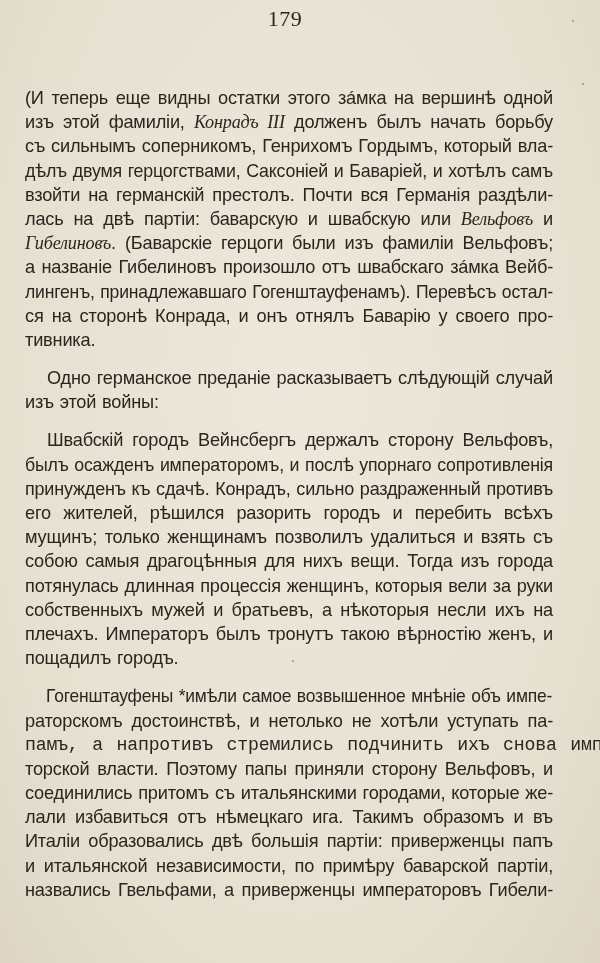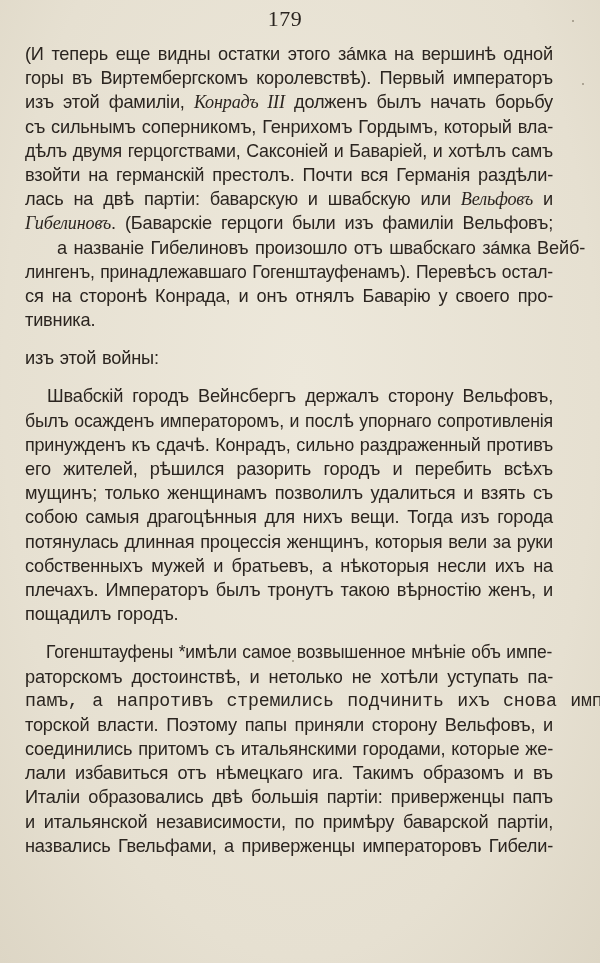--- a/index.html
+++ b/index.html
@@ -73,35 +73,35 @@
       background: #9a9080;
     }
   </style>
 </head>
 <body>
 
 <div class="page">
   <div class="page-number">179</div>
   <div class="text-block" id="text-block">
       <div>
-        <span class="line" style="word-spacing: 2.82465px;"><span>(И теперь еще видны остатки этого зáмка на вершинѣ одной</span></span>
-        <span class="line" style="word-spacing: 3.45938px;"><span>горы въ Виртембергскомъ королевствѣ). Первый императоръ</span></span>
+        <span class="line" style="word-spacing: 2.82465px; margin-top: 44px;"><span>(И теперь еще видны остатки этого зáмка на вершинѣ одной</span></span>
         <span class="line" style="word-spacing: 3.77539px;"><span>изъ этой фамиліи, </span><em class="i">Конрадъ III</em><span> долженъ былъ начать борьбу</span></span>
         <span class="line" style="word-spacing: 1.11719px;"><span>съ сильнымъ соперникомъ, Генрихомъ Гордымъ, который вла-</span></span>
         <span class="line" style="transform: scaleX(0.979649); width: 538.969px;"><span>дѣлъ двумя герцогствами, Саксоніей и Баваріей, и хотѣлъ самъ</span></span>
         <span class="line" style="word-spacing: 3.16741px;"><span>взойти на германскій престолъ. Почти вся Германія раздѣли-</span></span>
         <span class="line" style="word-spacing: 4.77604px;"><span>лась на двѣ партіи: баварскую и швабскую или </span><em class="i">Вельфовъ</em><span> и</span></span>
         <span class="line" style="word-spacing: 3.21615px;"><em class="i">Гибелиновъ</em><span>. (Баварскіе герцоги были изъ фамиліи Вельфовъ;</span></span>
-        <span class="line" style="word-spacing: 1.67857px; margin-left: 32px;"><span>а названіе Гибелиновъ произошло отъ швабскаго зáмка Вейб-</span></span>
+        <span class="line" style="word-spacing: 1.67857px;"><span>а названіе Гибелиновъ произошло отъ швабскаго зáмка Вейб-</span></span>
         <span class="line" style="transform: scaleX(0.966425); width: 546.344px;"><span>лингенъ, принадлежавшаго Гогенштауфенамъ). Перевѣсъ остал-</span></span>
         <span class="line" style="word-spacing: 3.28594px;"><span>ся на сторонѣ Конрада, и онъ отнялъ Баварію у своего про-</span></span>
         <span class="line last"><span>тивника.</span></span>
       </div>
       <span class="para-gap"></span>
       <div>
+        <span class="line indent" style="word-spacing: 1.21875px;"><span>Одно германское преданіе расказываетъ слѣдующій случай</span></span>
         <span class="line last"><span>изъ этой войны:</span></span>
       </div>
       <span class="para-gap"></span>
       <div>
         <span class="line indent" style="word-spacing: 4.31562px;"><span>Швабскій городъ Вейнсбергъ держалъ сторону Вельфовъ,</span></span>
         <span class="line" style="transform: scaleX(0.974507); width: 541.812px;"><span>былъ осажденъ императоромъ, и послѣ упорнаго сопротивленія</span></span>
         <span class="line" style="transform: scaleX(0.990184); width: 533.234px;"><span>принужденъ къ сдачѣ. Конрадъ, сильно раздраженный противъ</span></span>
         <span class="line" style="word-spacing: 7.49777px;"><span>его жителей, рѣшился разорить городъ и перебить всѣхъ</span></span>
         <span class="line" style="word-spacing: 2.81696px;"><span>мущинъ; только женщинамъ позволилъ удалиться и взять съ</span></span>
         <span class="line" style="word-spacing: 3.04688px;"><span>собою самыя драгоцѣнныя для нихъ вещи. Тогда изъ города</span></span>

